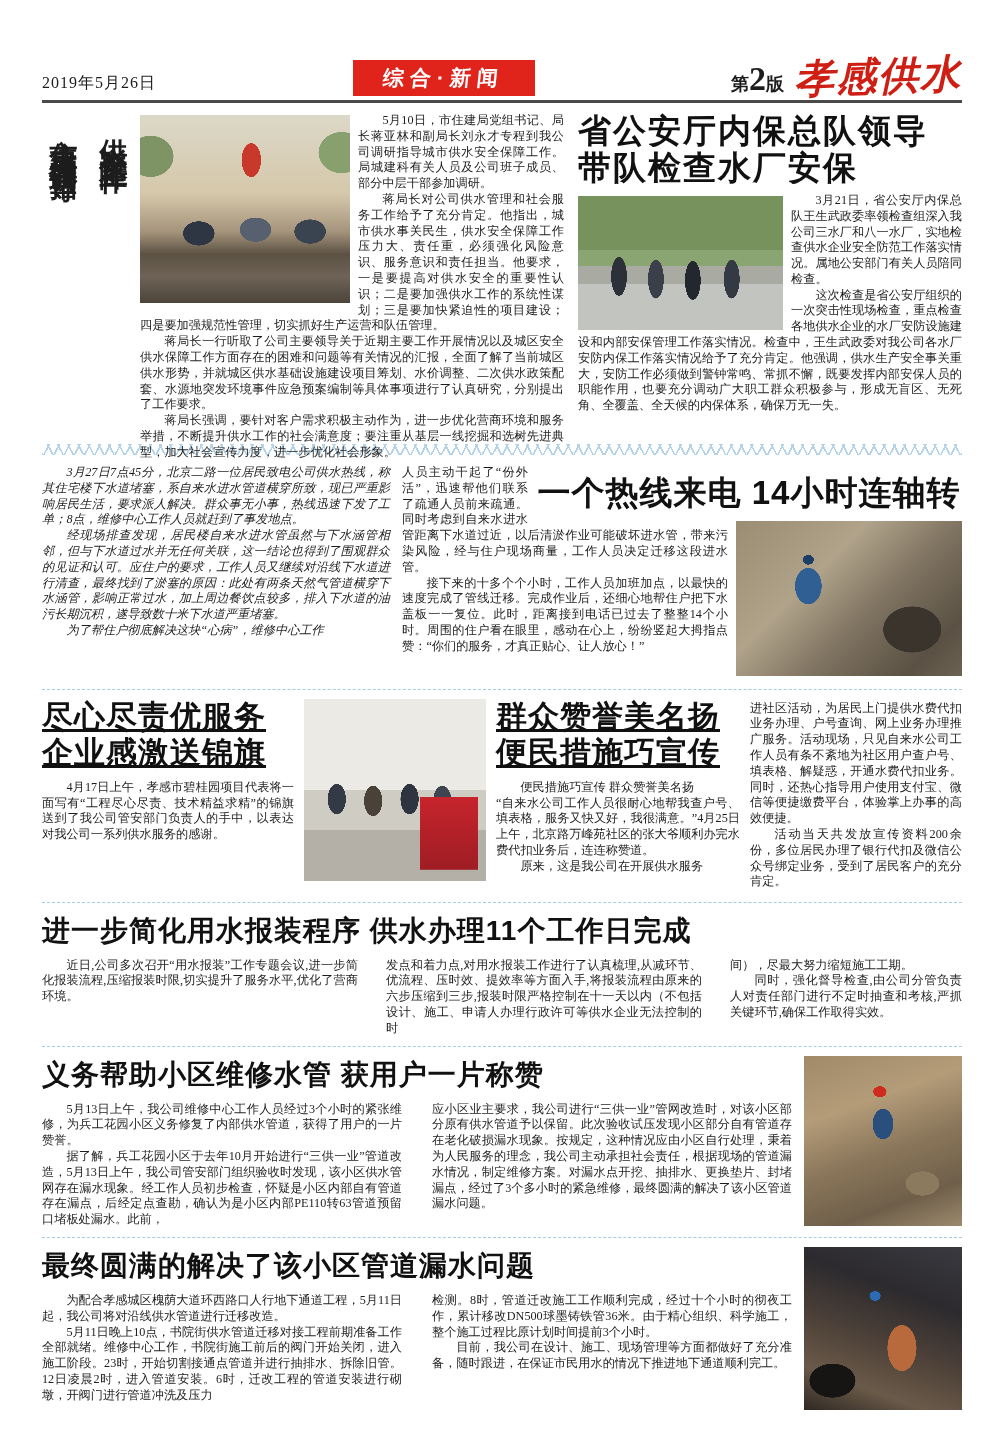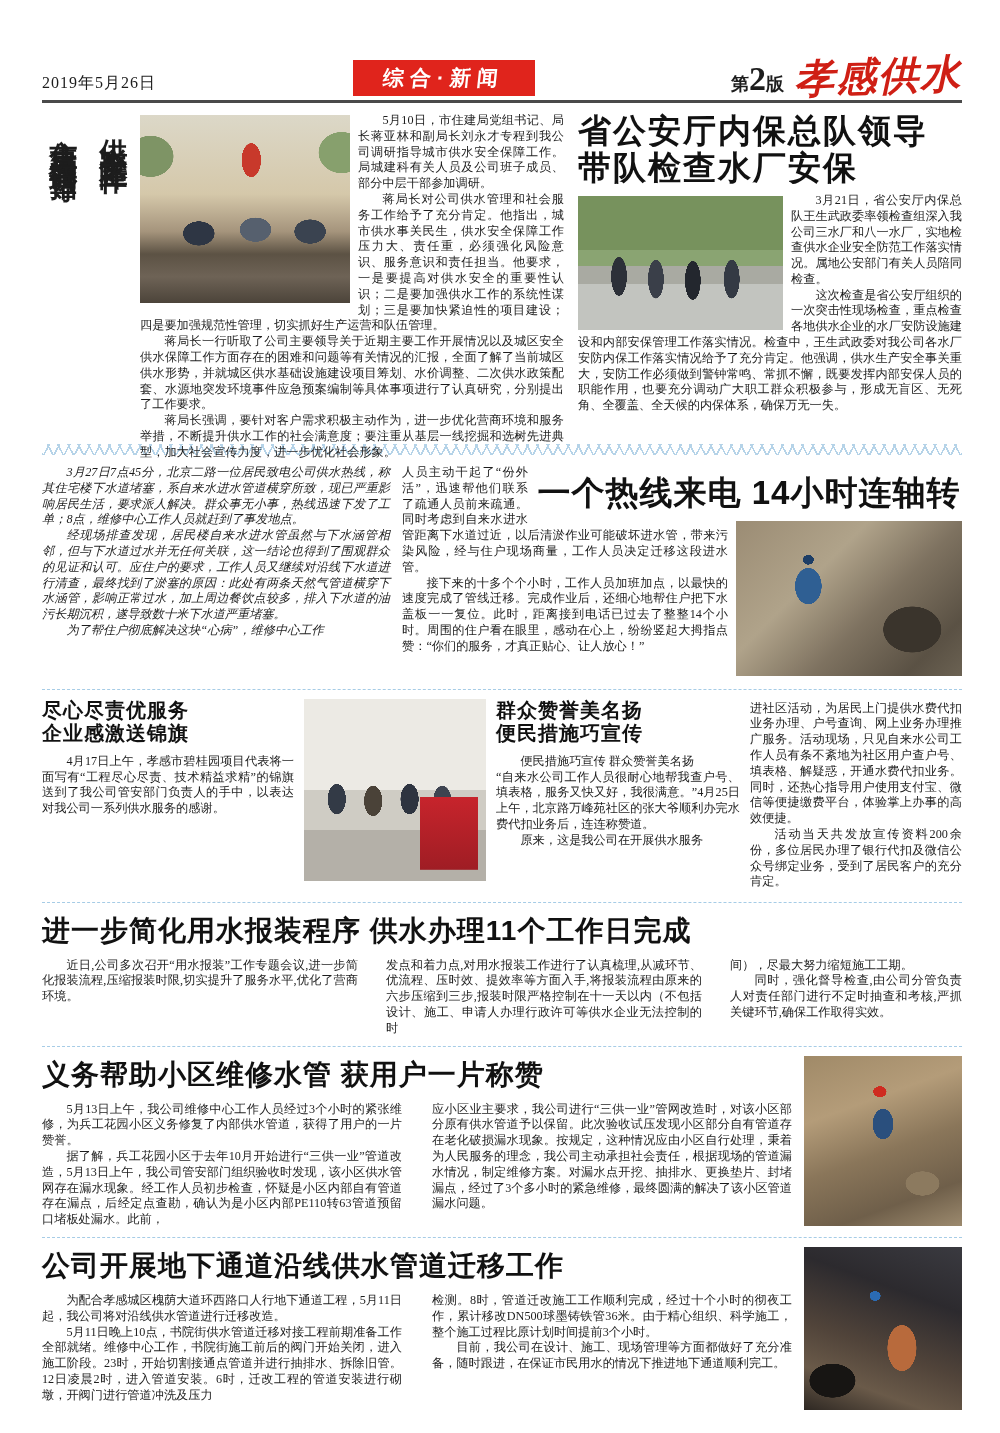--- a/index.html
+++ b/index.html
@@ -63,21 +63,21 @@
        font-weight:700;margin:8px 0 6px 8px;}
   .ph-manhole{float:right;clear:right;width:226px;height:155px;margin:2px 0 4px 8px;
     background:
      radial-gradient(ellipse 22px 30px at 32% 42%, #2f5f93 0 60%, rgba(0,0,0,0) 61%),
      radial-gradient(ellipse 9px 8px at 32% 25%, #1d3e66 0 60%, rgba(0,0,0,0) 61%),
      radial-gradient(ellipse 48px 38px at 78% 70%, #3a342c 0 60%, rgba(0,0,0,0) 61%),
      linear-gradient(135deg,#9b8c74 0%,#b0a38a 35%,#7e7260 60%,#5a5144 85%,#6b6253 100%);}
   
   .four{gap:10px;min-height:194px;}
   .b1{width:252px;flex:none;}
-  .b1 h3,.b3 h3{font-size:20px;line-height:1.18;letter-spacing:1px;margin-bottom:8px;}
+  .b1 h3,.b3 h3{font-size:31px;line-height:1.18;letter-spacing:1px;margin-bottom:8px;text-decoration:underline;}
   .ph-banner{width:182px;height:182px;
     background-image:
      linear-gradient(#c7242c,#9f1d24),
      radial-gradient(ellipse 15px 25px at 18% 55%, #333a46 0 60%, rgba(0,0,0,0) 61%),
      radial-gradient(ellipse 15px 25px at 38% 56%, #4a4238 0 60%, rgba(0,0,0,0) 61%),
      radial-gradient(ellipse 15px 25px at 58% 55%, #2e3440 0 60%, rgba(0,0,0,0) 61%),
      radial-gradient(ellipse 15px 25px at 76% 56%, #3e4450 0 60%, rgba(0,0,0,0) 61%),
      linear-gradient(180deg,#eceae4 0 50%,#cfccc4 50% 72%,#b4b0a8 72% 100%);
     background-size:32% 40%,100% 100%,100% 100%,100% 100%,100% 100%,100% 100%;
     background-position:94% 90%,0 0,0 0,0 0,0 0,0 0;background-repeat:no-repeat;}
@@ -215,21 +215,21 @@
         </div>
       </div>
     </div>
     <div class="photo ph-redhelmet"></div>
   </section>
 
   <div class="dash"></div>
 
   <section class="row secp">
     <div class="left">
-      <h2>公司开展地下通道沿线供水管道迁移工作</h2>
+      <h2>最终圆满的解决了该小区管道漏水问题</h2>
       <div class="cols2">
         <div class="c">
           <p>为配合孝感城区槐荫大道环西路口人行地下通道工程，5月11日起，我公司将对沿线供水管道进行迁移改造。</p>
           <p>5月11日晚上10点，书院街供水管道迁移对接工程前期准备工作全部就绪。维修中心工作，书院街施工前后的阀门开始关闭，进入施工阶段。23时，开始切割接通点管道并进行抽排水、拆除旧管。12日凌晨2时，进入管道安装。6时，迁改工程的管道安装进行砌墩，开阀门进行管道冲洗及压力</p>
         </div>
         <div class="c">
           <p class="cont">检测。8时，管道迁改施工工作顺利完成，经过十个小时的彻夜工作，累计移改DN500球墨铸铁管36米。由于精心组织、科学施工，整个施工过程比原计划时间提前3个小时。</p>
           <p>目前，我公司在设计、施工、现场管理等方面都做好了充分准备，随时跟进，在保证市民用水的情况下推进地下通道顺利完工。</p>
         </div>
       </div>

